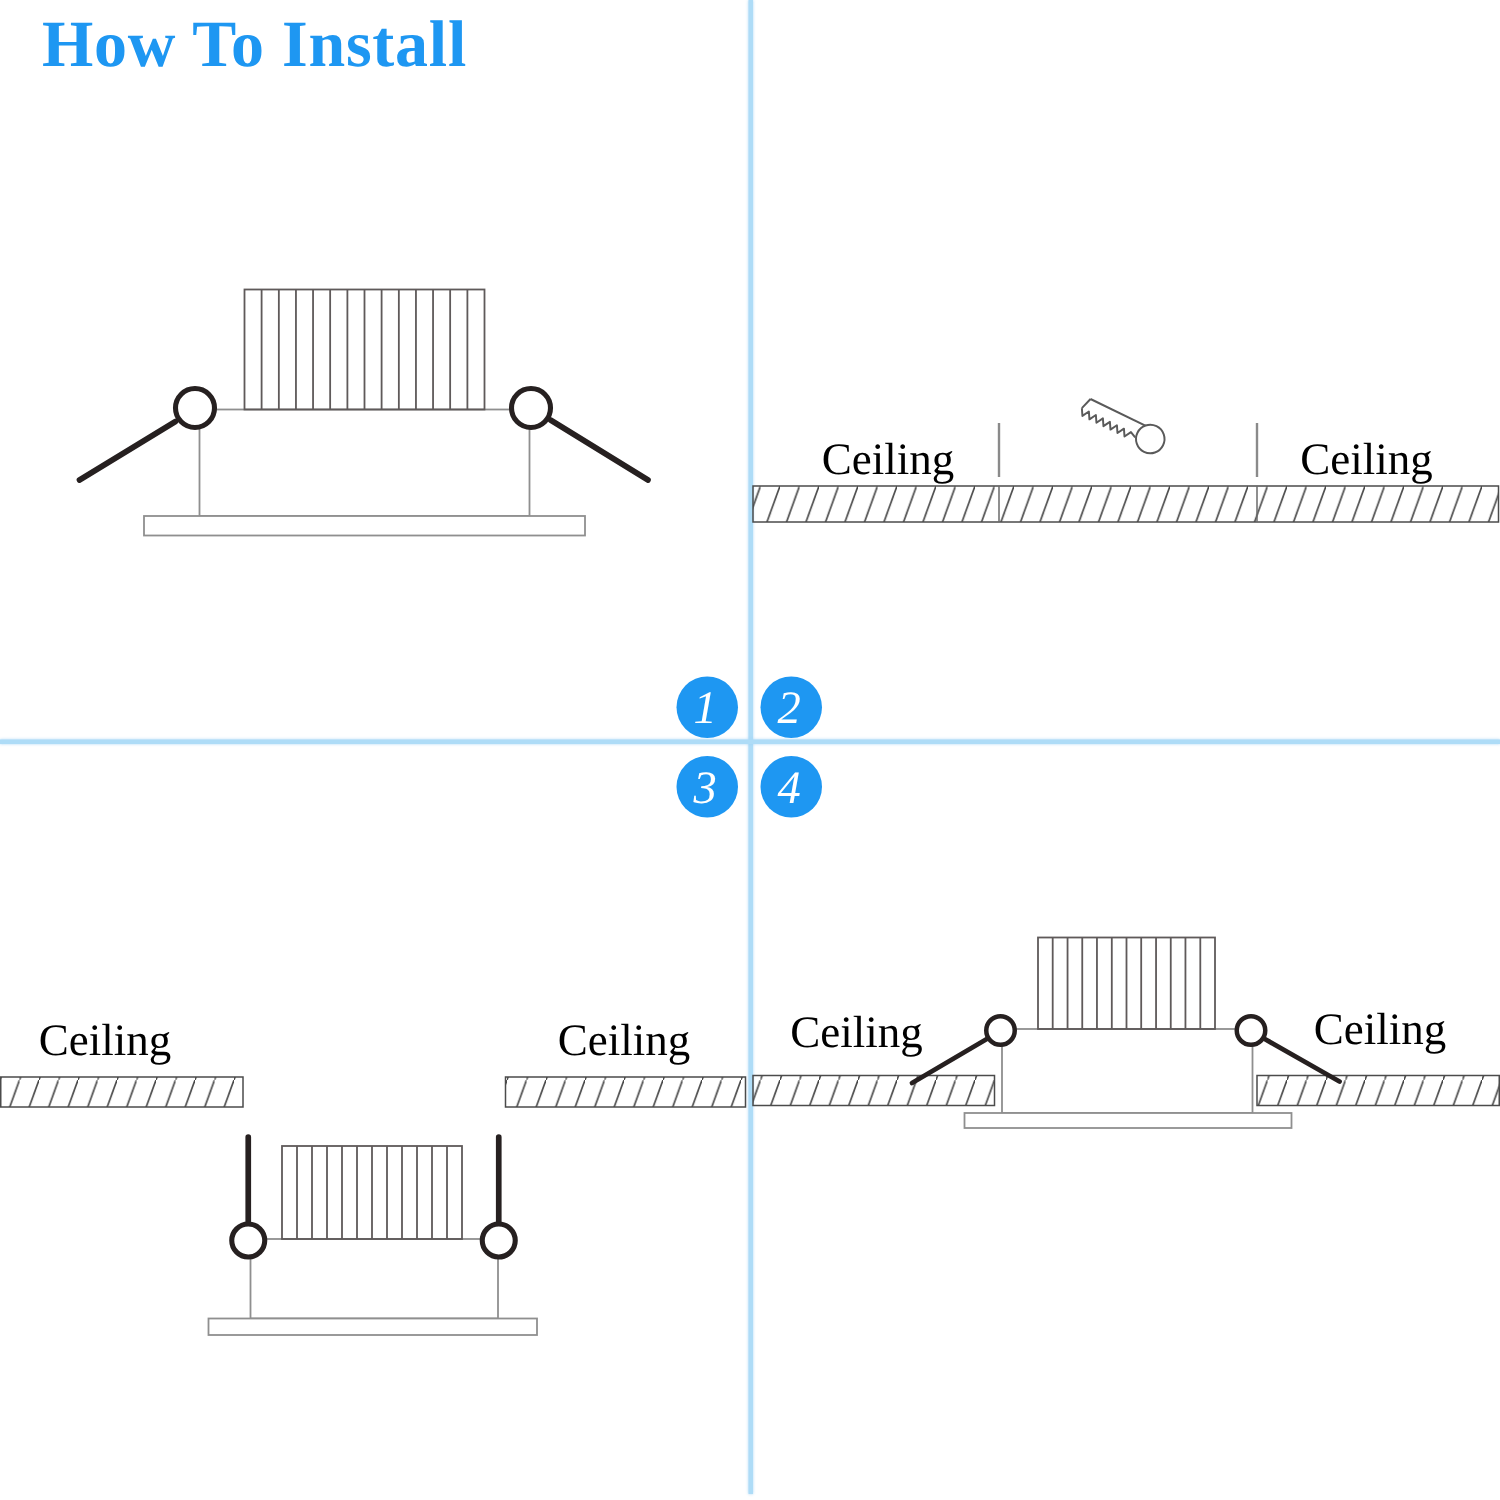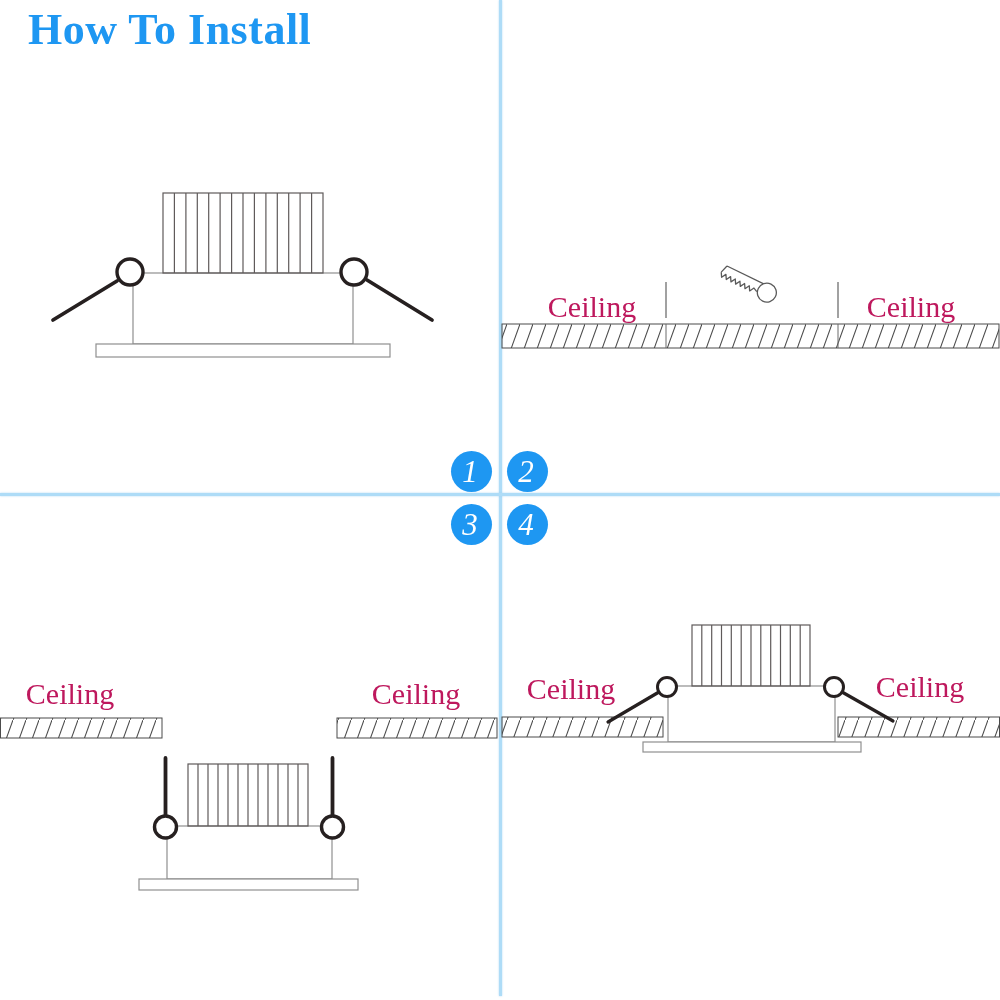--- a/index.html
+++ b/index.html
@@ -12,21 +12,21 @@
       background:var(--divider-blue,#aedcf7);box-shadow:0 0 2px rgba(160,210,245,.9);}
   .hline{position:absolute;left:0;top:493px;width:1000px;height:3px;
       background:var(--divider-blue,#aedcf7);box-shadow:0 0 2px rgba(160,210,245,.9);}
   .badge{position:absolute;width:41px;height:41px;border-radius:50%;
       background:var(--accent-blue,#1e97f2);color:#fff;
       display:flex;align-items:center;justify-content:center;
       font:italic 31px "Liberation Serif",serif;padding-right:3px;box-sizing:border-box;}
   .b1{left:451px;top:451px;} .b2{left:507px;top:451px;}
   .b3{left:451px;top:504px;} .b4{left:507px;top:504px;}
   .ceil{position:absolute;transform:translateX(-50%);
-      font:30px "Liberation Serif",serif;color:#be185d;white-space:nowrap;}
+      font:30px "Liberation Serif",serif;color:#000000;white-space:nowrap;}
   .diagram-layer{position:absolute;left:0;top:0;}
   
   .thinfill{fill:#fff;stroke:var(--line-gray,#8f8f8f);stroke-width:1.2;}
   .hs{fill:none;stroke:#5f5a5a;stroke-width:1.2;}
   .spring{stroke:var(--line-dark,#262020);stroke-width:3.8;fill:none;stroke-linecap:round;}
   .spring4{stroke:var(--line-dark,#262020);stroke-width:3.2;fill:none;stroke-linecap:round;}
   .clip-circle{fill:#fff;stroke:var(--line-dark,#262020);stroke-width:3.4;}
   .clip-circle4{fill:#fff;stroke:var(--line-dark,#262020);stroke-width:3;}
   .strip{stroke:#4b4b4b;stroke-width:1;}
   .hatch-line{stroke:var(--hatch-gray,#4a4a4a);stroke-width:1.1;}

